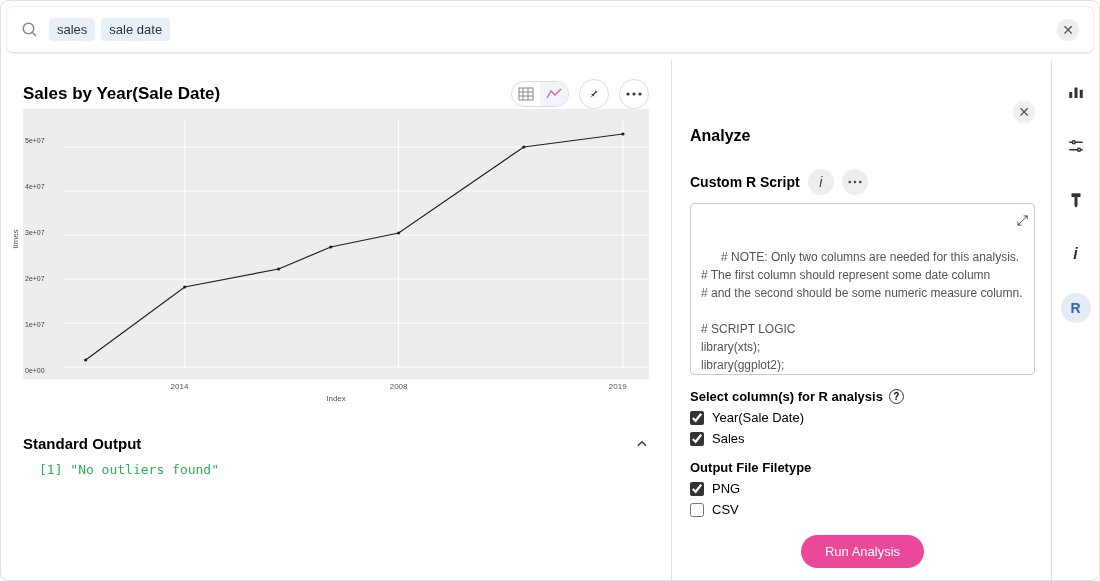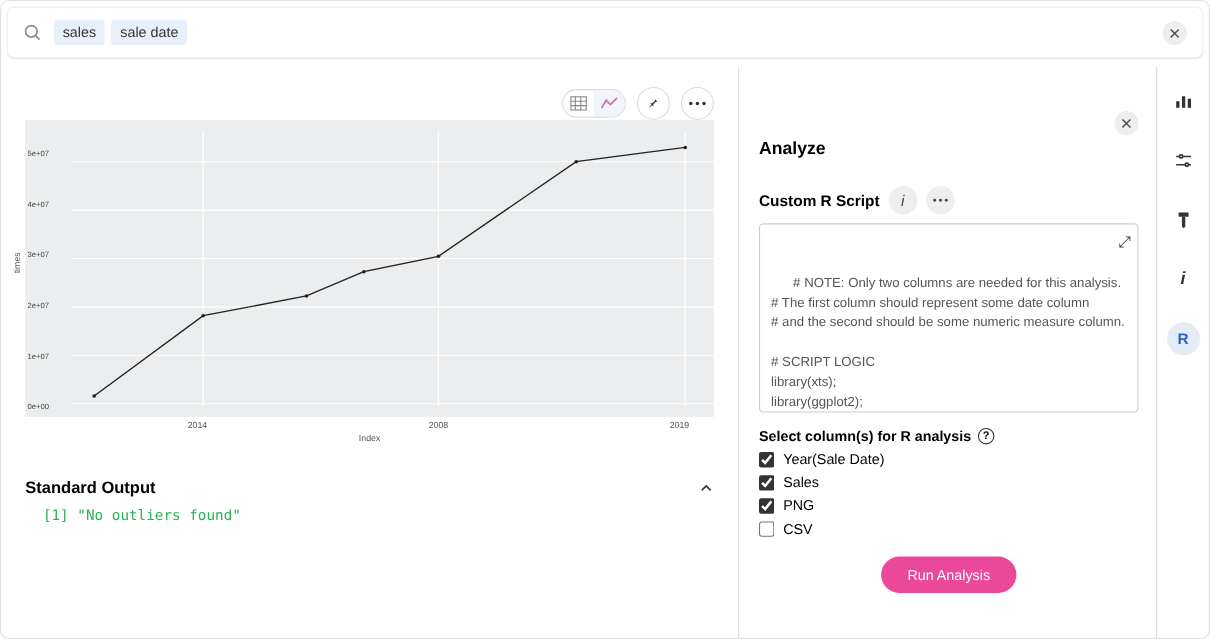--- a/index.html
+++ b/index.html
@@ -61,20 +61,21 @@
   </span>
   <span class="token">sales</span>
   <span class="token">sale date</span>
   <span class="close">✕</span>
 </div>
 
 <div class="main">
 
   <div class="chart-panel">
     <div class="chart-title-row">
+      <div class="chart-title">Sales by Year(Sale Date)</div>
       <div class="chart-actions">
         <div class="toggle-group">
           <div class="toggle-btn">
             <svg width="16" height="14" viewBox="0 0 16 14" stroke="#888" stroke-width="1" fill="none">
                 <rect x="1" y="1" width="14" height="12"></rect>
                 <line x1="1" y1="5" x2="15" y2="5"></line>
                 <line x1="1" y1="9" x2="15" y2="9"></line>
                 <line x1="5" y1="1" x2="5" y2="13"></line>
                 <line x1="10" y1="1" x2="10" y2="13"></line>
               </svg>
@@ -196,20 +197,21 @@
     </div>
     <label class="checkbox-row">
       <input type="checkbox" checked="" style="">
       <span>Year(Sale Date)</span>
     </label>
     <label class="checkbox-row">
       <input type="checkbox" checked="" style="">
       <span>Sales</span>
     </label>
 
+    <div class="section-label">Output File Filetype</div>
     <label class="checkbox-row">
       <input type="checkbox" checked="" style="">
       <span>PNG</span>
     </label>
     <label class="checkbox-row">
       <input type="checkbox" style="">
       <span>CSV</span>
     </label>
 
     <div class="run-btn-row">

